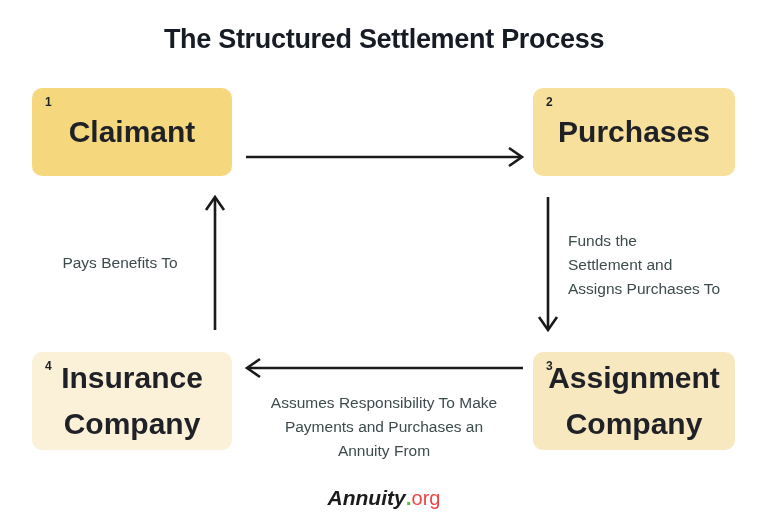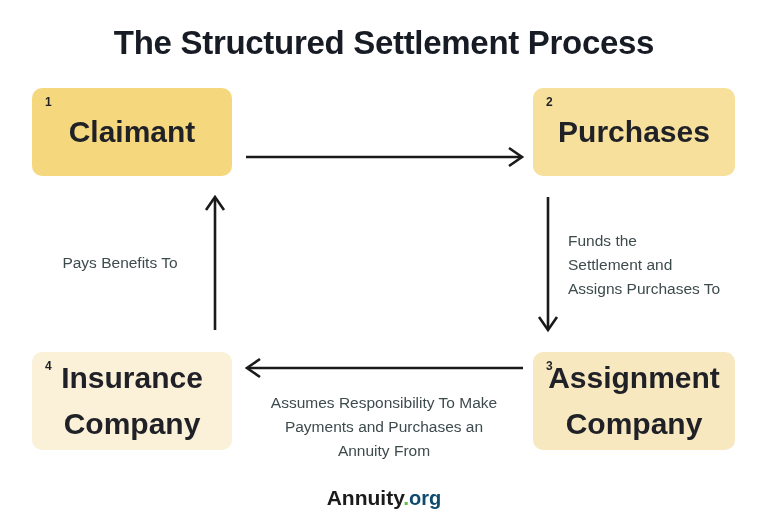--- a/index.html
+++ b/index.html
@@ -13,21 +13,21 @@
     background: #ffffff;
     overflow: hidden;
   }
 
   .title {
     position: absolute;
     top: 24px;
     left: 0;
     width: 100%;
     text-align: center;
-    font-size: 33px;
+    font-size: 27px;
     font-weight: bold;
     letter-spacing: -0.3px;
     color: #171b24;
   }
 
   .arrows {
     position: absolute;
     top: 0; left: 0;
     width: 768px;
     height: 521px;
@@ -73,23 +73,23 @@
   .edge-label-bottom { left: 234px; top: 391px; width: 300px; text-align: center; }
   .edge-label-left   { left: 40px;  top: 251px; width: 160px; text-align: center; }
 
   .brand {
     position: absolute;
     top: 486px;
     left: 0;
     width: 100%;
     text-align: center;
   }
-  .brand-name { font-size: 21px; font-weight: bold; color: #1b1b1b; }
+  .brand-name { font-size: 21px; font-weight: bold; color: #1b1b1b; font-style: italic; }
   .brand-dot  { font-size: 21px; font-weight: bold; color: #5cbf3f; }
-  .brand-tld  { font-size: 20px; font-weight: bold; color: #0c4a6e; }
+  .brand-tld  { font-size: 20px; font-weight: normal; color: #ef4444; }
 </style>
 </head>
 <body>
 
 <div class="canvas">
 
   <div class="title">The Structured Settlement Process</div>
 
   <svg class="arrows" viewBox="0 0 768 521" xmlns="http://www.w3.org/2000/svg">
 

